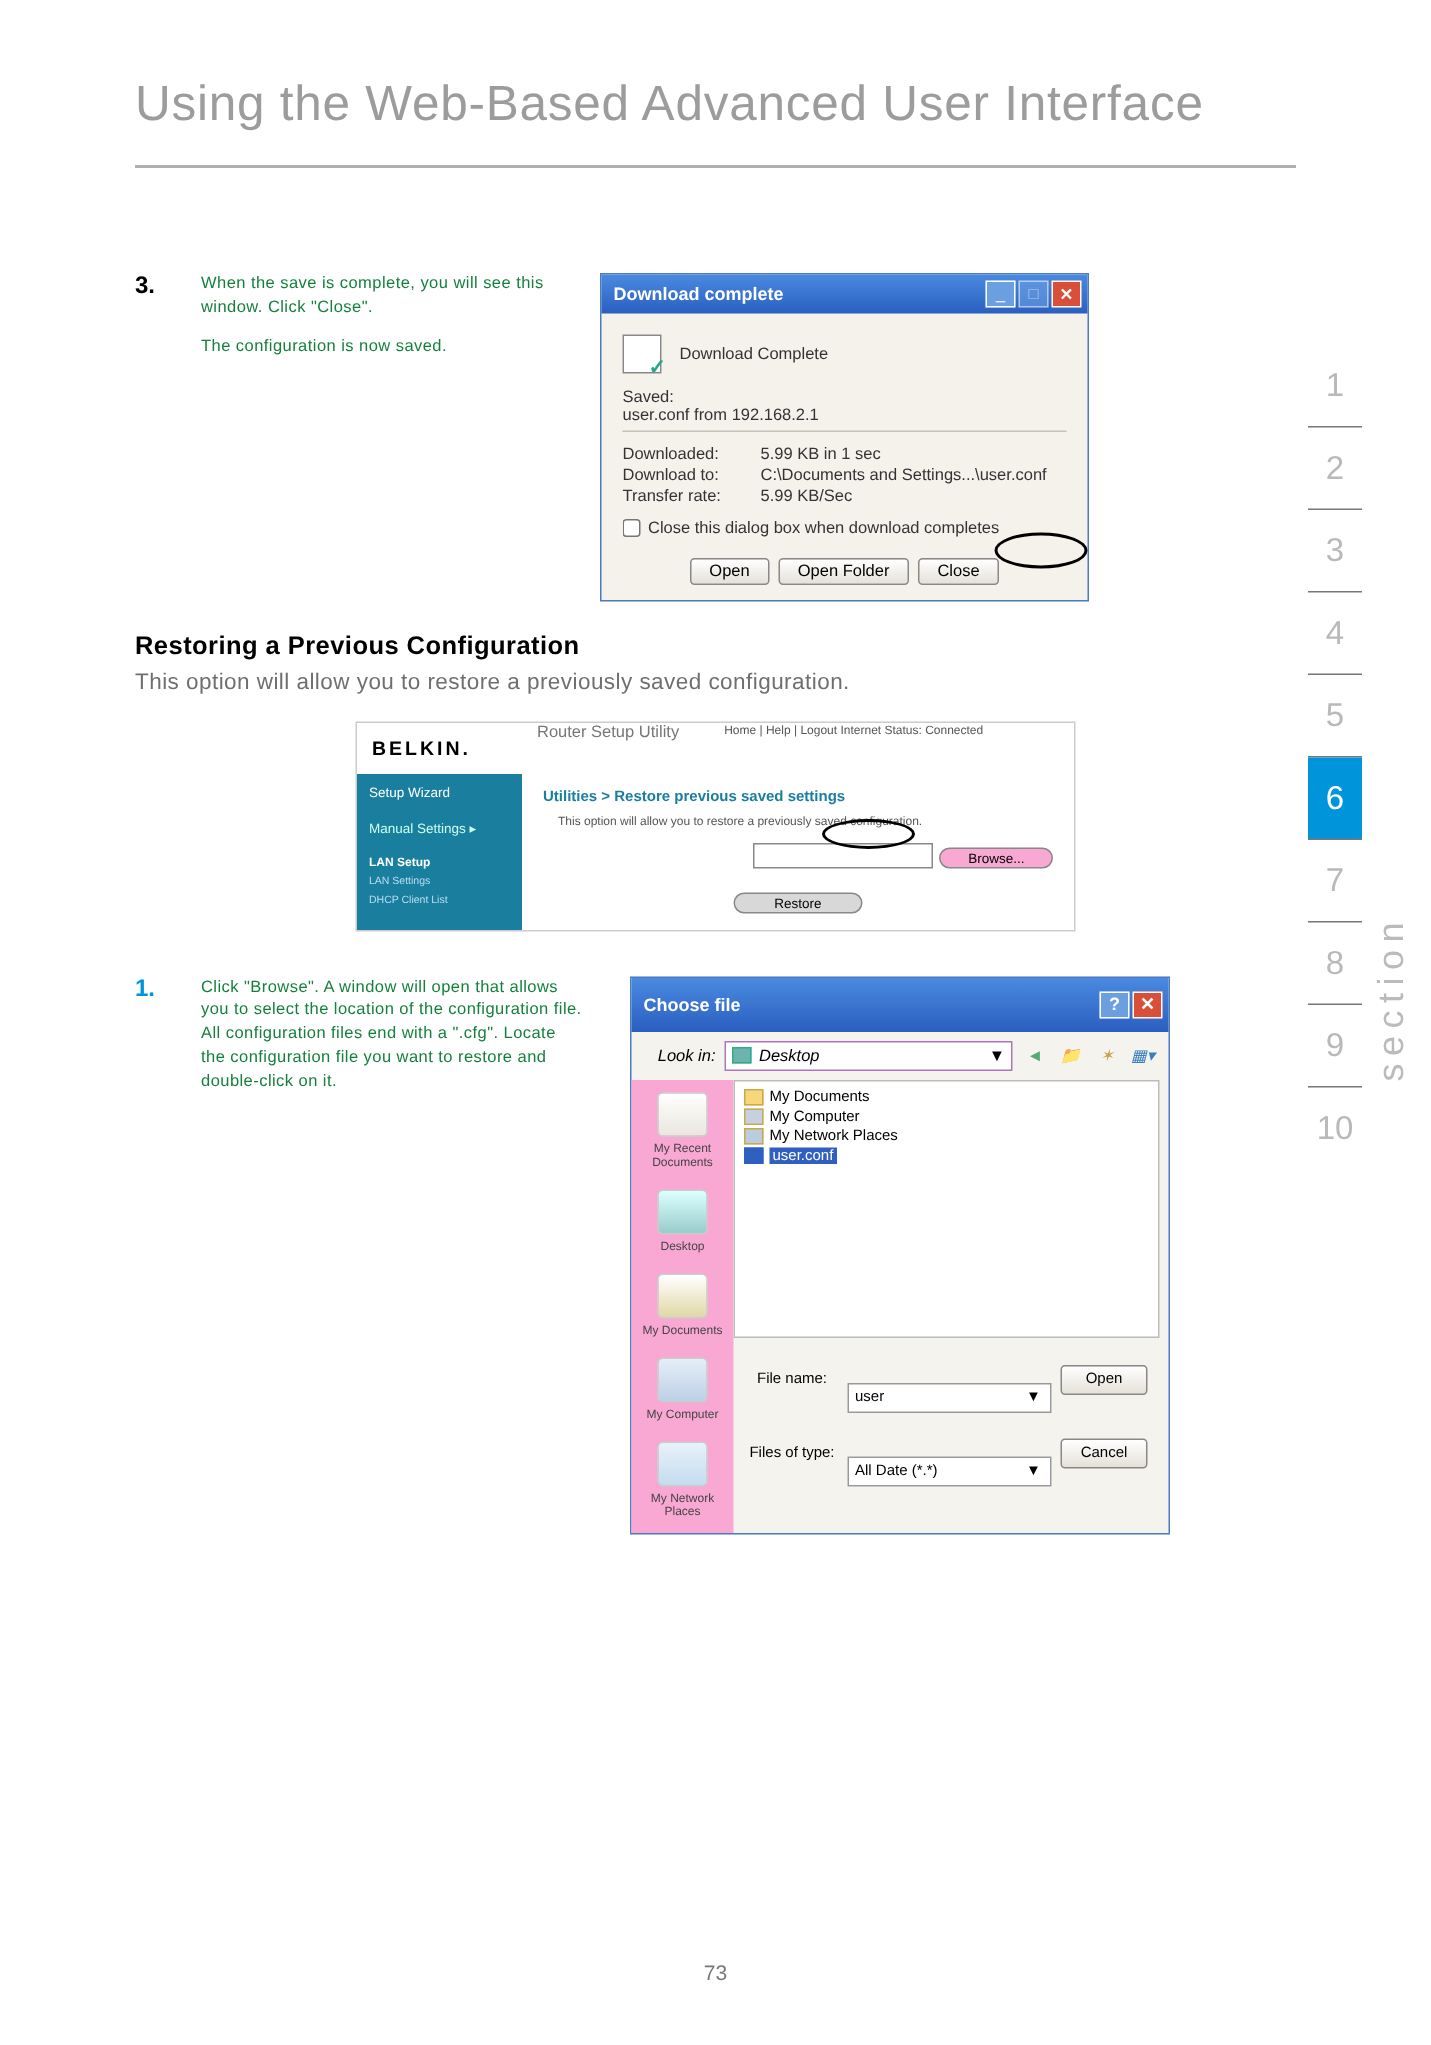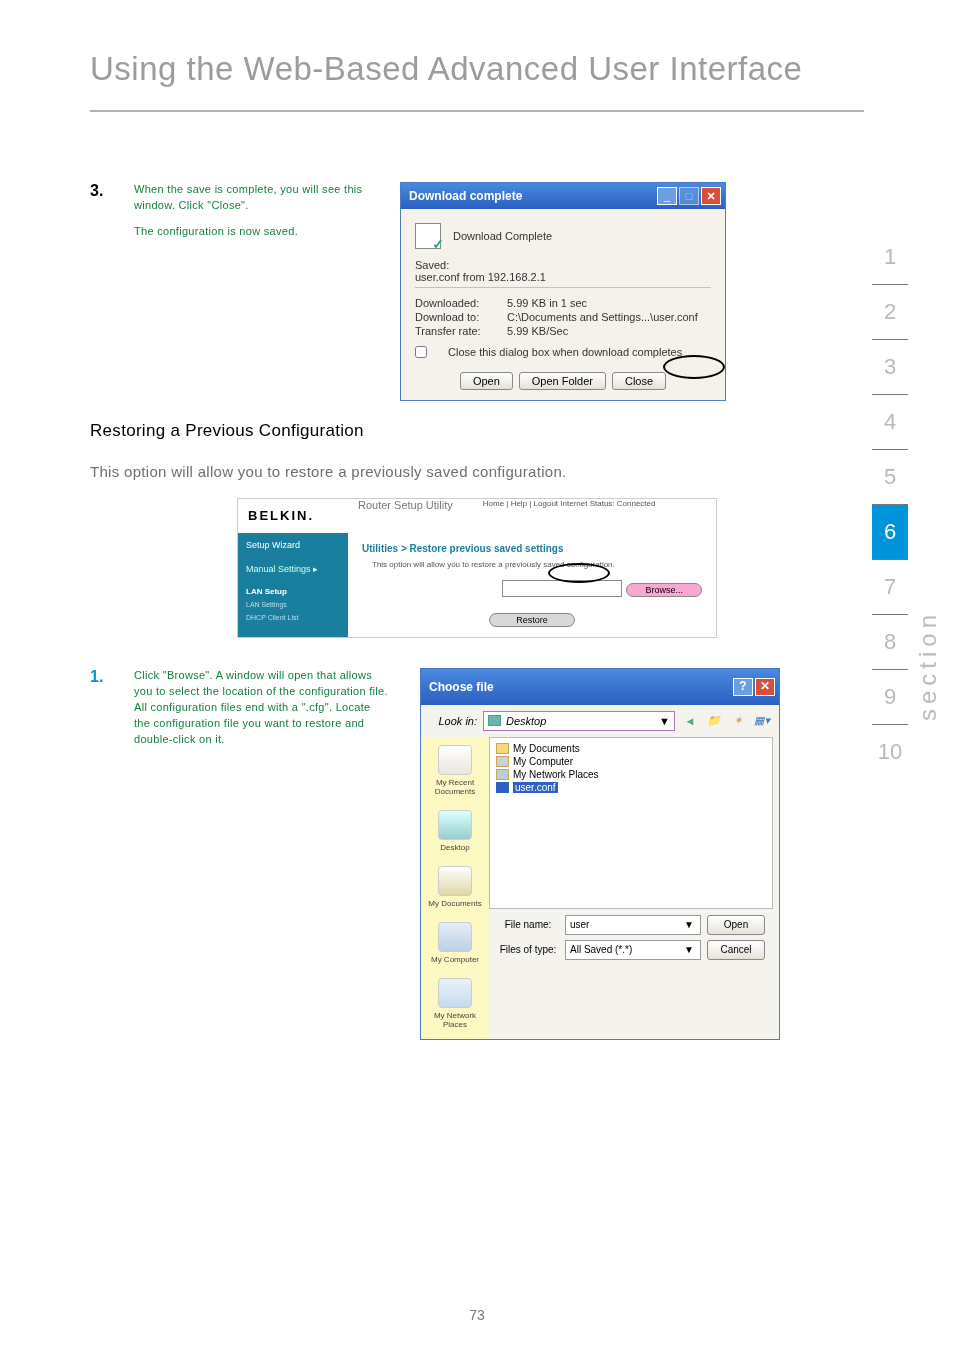--- a/index.html
+++ b/index.html
@@ -24,27 +24,27 @@
 .dlg-max { background: #6c9fe0; color: #fff; }
 .dlg-close { background: #d84f3a; color: #fff; font-weight: bold; }
 .dlg-body { padding: 14px 14px 10px 14px; font-size: 11px; color: #333; }
 .dlg-icon-row { display: flex; align-items: center; gap: 12px; margin-bottom: 10px; }
 .dl-icon { width: 26px; height: 26px; border: 1px solid #888; position: relative; background: #fff; }
 .dl-icon::after { content:"✓"; position:absolute; right:-4px; bottom:-4px; color:#2a8; font-weight:bold; font-size:14px; }
 .dlg-sep { height: 1px; background: #c5c2ba; margin: 4px 0 8px 0; }
 .dlg-grid { margin-top: 6px; }
 .dlg-grid div { display: flex; padding: 1px 0; }
 .dlg-grid .k { width: 92px; }
-.dlg-cb { margin-top: 8px; display: flex; align-items: center; gap: 21px; }
+.dlg-cb { margin-top: 8px; display: flex; align-items: center; gap: 5px; }
 .dlg-cb input { width: 12px; height: 12px; }
 .dlg-buttons { display: flex; justify-content: center; gap: 6px; margin-top: 14px; }
 .winbtn { font-size: 11px; padding: 2px 12px; border: 1px solid #888; background: #efe; background: linear-gradient(#fff,#e5e1d8); border-radius: 3px; }
 
 .section2 { padding: 20px 90px 0 90px; }
-.h2 { font-size: 17px; font-weight: normal; color: #000; margin-bottom: 20px; letter-spacing: 0.3px; }
+.h2 { font-size: 17px; font-weight: bold; color: #000; margin-bottom: 3px; letter-spacing: 0.3px; }
 .body-text { font-size: 15px; color: #6f6f6f; line-height: 1.5; letter-spacing: 0.3px; }
 
 .router-ui { margin: 14px auto 0 auto; width: 480px; border: 1px solid #ccc; font-family: Arial, sans-serif; }
 .router-head { display: flex; height: 34px; }
 .router-logo { width: 110px; background: #fff; display: flex; align-items: center; padding-left: 10px; font-size: 13px; font-weight: bold; letter-spacing: 2px; }
 .router-head-right { flex: 1; display: flex; padding: 0 10px; font-size: 8px; color: #555; gap: 30px; }
 .router-head-right .rtitle { font-size: 11px; color: #777; }
 .router-body { display: flex; }
 .router-sidebar { width: 110px; background: #1a7f9e; color: #fff; font-size: 9px; }
 .rs-item { padding: 7px 8px; }
@@ -63,35 +63,35 @@
 .ch-title { background: linear-gradient(#4a8ae0,#2a5fc0); height: 36px; display: flex; align-items: center; padding: 0 4px 0 8px; color: #fff; font-size: 12px; font-weight: bold; }
 .ch-title .sp { flex: 1; }
 .ch-help { width: 20px; height: 18px; background: #6c9fe0; border: 1px solid #fff; text-align: center; font-size: 12px; margin-right: 2px; }
 .ch-close { width: 20px; height: 18px; background: #d84f3a; border: 1px solid #fff; text-align: center; font-weight: bold; }
 .ch-toolbar { display: flex; align-items: center; padding: 6px 8px; gap: 6px; font-size: 11px; font-style: italic; }
 .ch-lookin { min-width: 48px; text-align: right; }
 .ch-sel { flex: 1; height: 20px; border: 1px solid #a7b; background: #fff; font-size: 11px; padding: 0 4px; display: flex; align-items: center; gap: 5px; }
 .desk-ic { width: 13px; height: 11px; background: #6bb4b0; border: 1px solid #3a8; }
 .tbicon { width: 18px; height: 18px; border: 1px solid transparent; display: flex; align-items: center; justify-content: center; font-size: 11px; color: #5a7; }
 .ch-body { display: flex; }
-.ch-places { width: 68px; background: #fef9c3; padding-top: 4px; }
+.ch-places { width: 68px; background: #f9a8d4; padding-top: 4px; }
 .place { text-align: center; font-size: 8px; color: #444; padding: 4px 2px 10px 2px; }
 .pic { width: 34px; height: 30px; margin: 0 auto 3px auto; border: 1px solid #ccc; border-radius: 4px; background: linear-gradient(#fff,#e9e6dc); }
 .ch-list { flex: 1; background: #fff; border: 1px solid #bbb; min-height: 172px; padding: 4px 6px; position: relative; font-size: 10px; }
 .li-row { display: flex; align-items: center; gap: 4px; padding: 1px 0; }
 .fic { width: 13px; height: 11px; background: #f7d77a; border: 1px solid #caa94c; }
 .fic.comp { background: #c7d0e0; }
 .fic.net { background: #bcd; }
 .fic.sel { background: #2f5fc0; border-color: #2f5fc0; }
 .li-row.sel span { background: #2f5fc0; color: #fff; padding: 0 2px; }
 .tooltip { position: absolute; left: 50px; top: 58px; background: #ffffe1; border: 1px solid #000; font-size: 9px; padding: 2px 5px; line-height: 1.3; }
 .ch-bottom { padding: 6px 8px 10px 8px; }
 .cb-row { display: flex; align-items: center; gap: 6px; font-size: 10px; margin-bottom: 5px; }
 .cb-row .lbl { width: 62px; text-align: center; }
-.cb-row .inp { flex: 1; height: 20px; border: 1px solid #999; background: #fff; font-size: 10px; padding: 0 4px; display: flex; align-items: center; justify-content: space-between; }
+.cb-row .inp { flex: 1; height: 20px; border: 1px solid #999; background: #fff; font-size: 10px; padding: 0 4px; display: flex; align-items: center; justify-content: space-between; margin-top: 24px; }
 .cb-row .dd { width: 14px; text-align: center; }
 .obtn { width: 58px; height: 20px; font-size: 10px; border: 1px solid #888; background: linear-gradient(#fff,#e5e1d8); border-radius: 3px; }
 
 .side-nav { position: absolute; right: 46px; top: 230px; width: 36px; text-align: center; font-size: 22px; color: #b9b9b9; }
 .side-nav .n { padding: 14px 0; border-bottom: 1.5px solid #777; }
 .side-nav .n.active { background: #0095da; color: #fff; }
 .side-nav .n:last-child { border-bottom: none; }
 .side-label { position: absolute; right: 12px; top: 610px; font-size: 24px; color: #bbb; letter-spacing: 5px; writing-mode: vertical-rl; transform: rotate(0deg); }
 .side-label { writing-mode: sideways-lr; }
 
@@ -259,21 +259,21 @@
               <span class="lbl">File name:</span>
               <div class="inp">
                   <span>user</span>
                   <span class="dd">▼</span>
                 </div>
               <button class="obtn">Open</button>
             </div>
             <div class="cb-row">
               <span class="lbl">Files of type:</span>
               <div class="inp">
-                  <span>All Saved (*.*)</span>
+                  <span>All Date (*.*)</span>
                   <span class="dd">▼</span>
                 </div>
               <button class="obtn">Cancel</button>
             </div>
           </div>
         </div>
       </div>
     </div>
   </div>
 </div>

